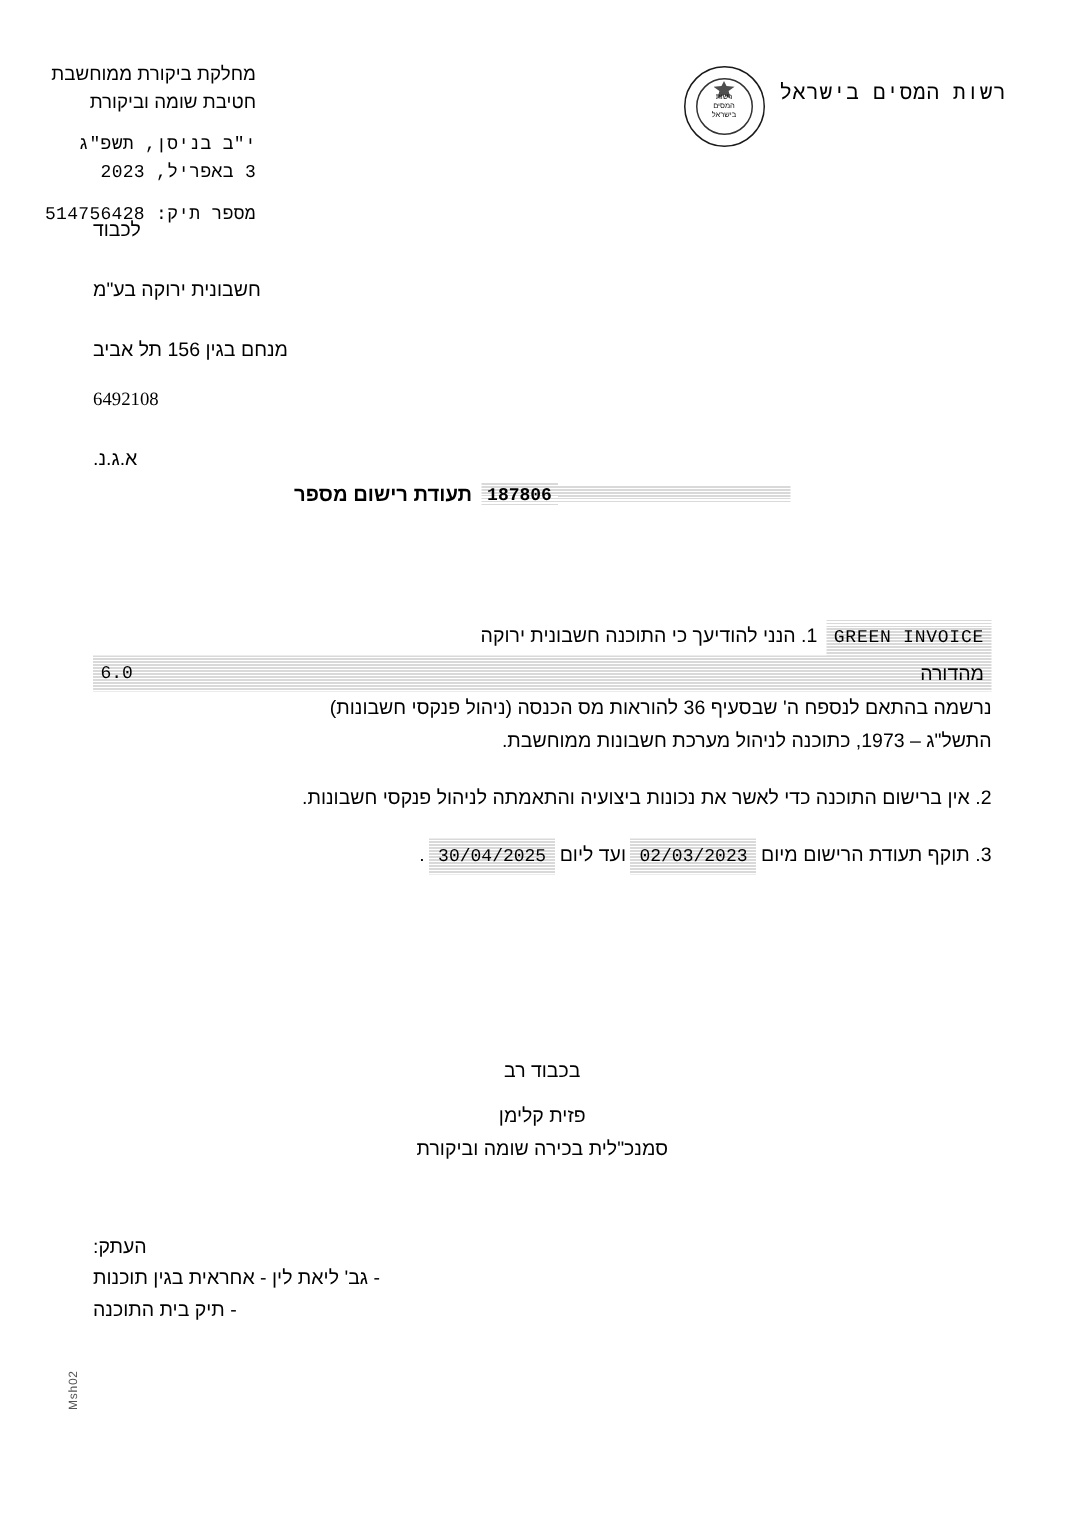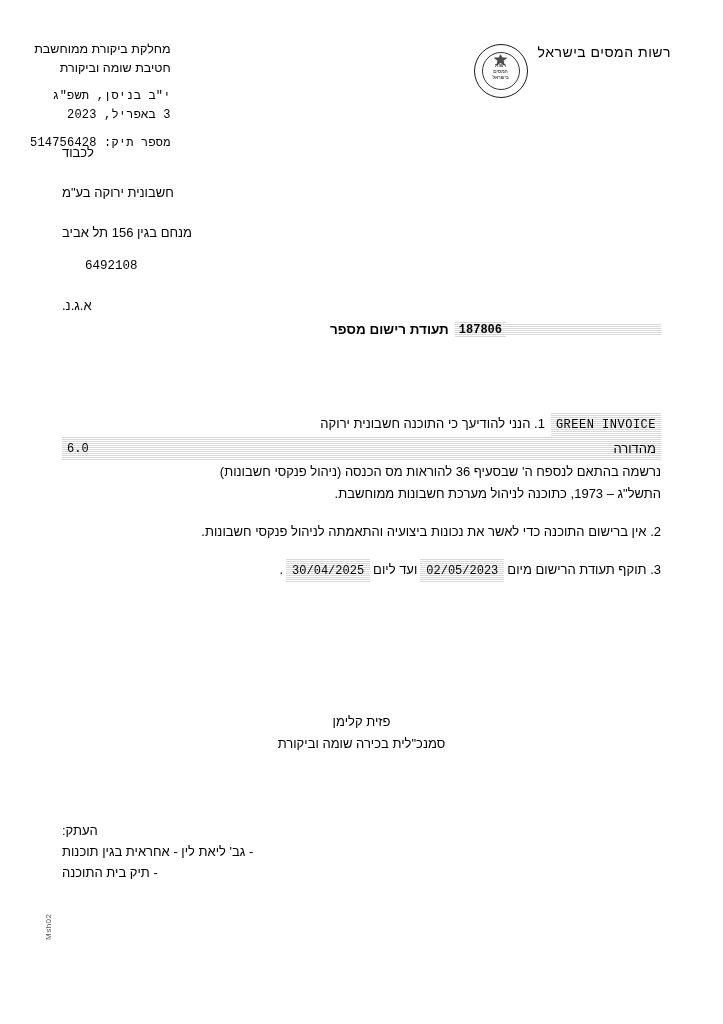--- a/index.html
+++ b/index.html
@@ -32,25 +32,25 @@
   .authority-block {
     position: absolute;
     top: 4px;
     right: 0;
     display: flex;
     flex-direction: row-reverse;
     align-items: flex-start;
     gap: 10px;
   }
   .authority-title {
-    font-family: Liberation Sans, sans-serif;
+    font-family: Liberation Mono, monospace;
     font-size: 14px;
     letter-spacing: 0.5px;
     white-space: nowrap;
-    margin-top: 0;
+    margin-top: 11px;
   }
   .logo {
     width: 52px;
     height: 52px;
     border-radius: 50%;
     border: 1.6px solid #1a1a1a;
     position: relative;
     flex: 0 0 auto;
     background: #ffffff;
     overflow: hidden;
@@ -117,29 +117,29 @@
     top: 143px;
     right: 0;
     left: 62px;
     text-align: left;
     font-size: 13px;
     line-height: 20px;
     direction: rtl;
   }
   .to-block .line { display: block; white-space: nowrap; margin-bottom: 20px; }
   .to-block .line.tight { margin-bottom: 13px; }
-  .to-block .mono { font-family: Liberation Mono, monospace; font-size: 12.5px; margin-left: 23px; }
+  .to-block .mono { font-family: Liberation Serif, serif; font-size: 12.5px; }
 
   
   .doc-title-row {
     position: absolute;
     top: 322px;
     left: 62px;
     right: 62px;
-    text-align: right;
+    text-align: center;
     direction: rtl;
     font-size: 13.5px;
     font-weight: 700;
   }
   .doc-title-row .title-text { display: inline-block; }
   .hl {
     display: inline-block;
     padding: 1px 4px;
     font-family: "Liberation Mono", monospace;
     font-size: 12px;
@@ -328,26 +328,27 @@
       <div class="row-right">התשל"ג – 1973, כתוכנה לניהול מערכת חשבונות ממוחשבת.</div>
     </div>
 
     <div class="para">
       <span>2.</span>
       <span>אין ברישום התוכנה כדי לאשר את נכונות ביצועיה והתאמתה לניהול פנקסי חשבונות.</span>
     </div>
 
     <div class="para clause3">
       <span>3.</span>
-      <span>תוקף תעודת הרישום מיום</span><span class="date-chip">02/05/2023</span><span>ועד ליום</span><span class="date-chip">30/04/2025</span><span>.</span>
+      <span>תוקף תעודת הרישום מיום</span><span class="date-chip">02/03/2023</span><span>ועד ליום</span><span class="date-chip">30/04/2025</span><span>.</span>
     </div>
 
   </div>
 
   <div class="signature">
+    <span class="sig-line">בכבוד רב</span>
     <div class="sig-spacer"></div>
     <span class="sig-line">פזית קלימן</span>
     <span class="sig-line">סמנכ"לית בכירה שומה וביקורת</span>
   </div>
 
   <div class="copies">
     <span class="c-line">העתק:</span>
     <span class="c-line">- גב' ליאת לין - אחראית בגין תוכנות</span>
     <span class="c-line">- תיק בית התוכנה</span>
   </div>

